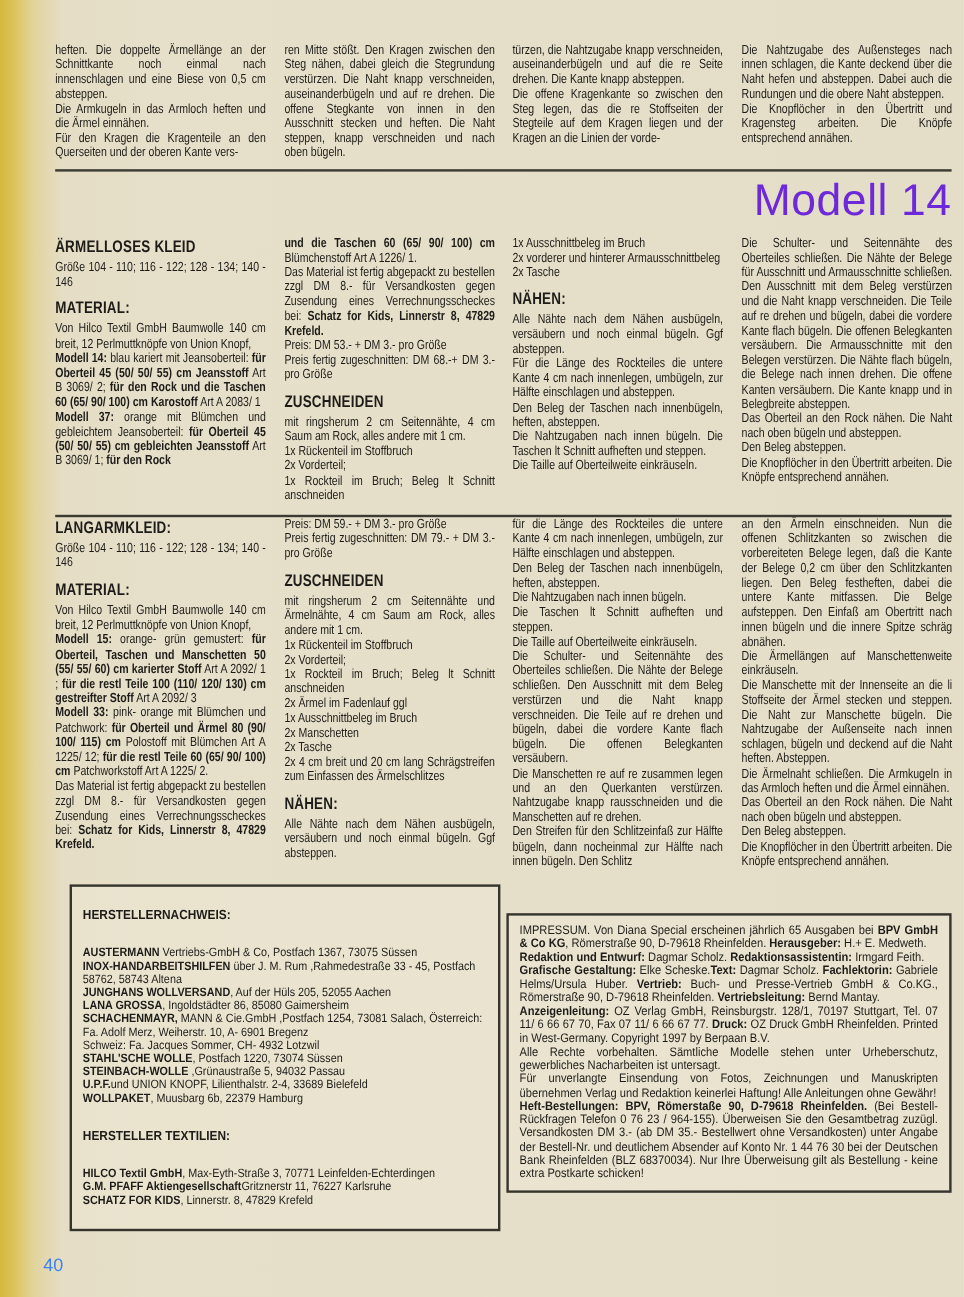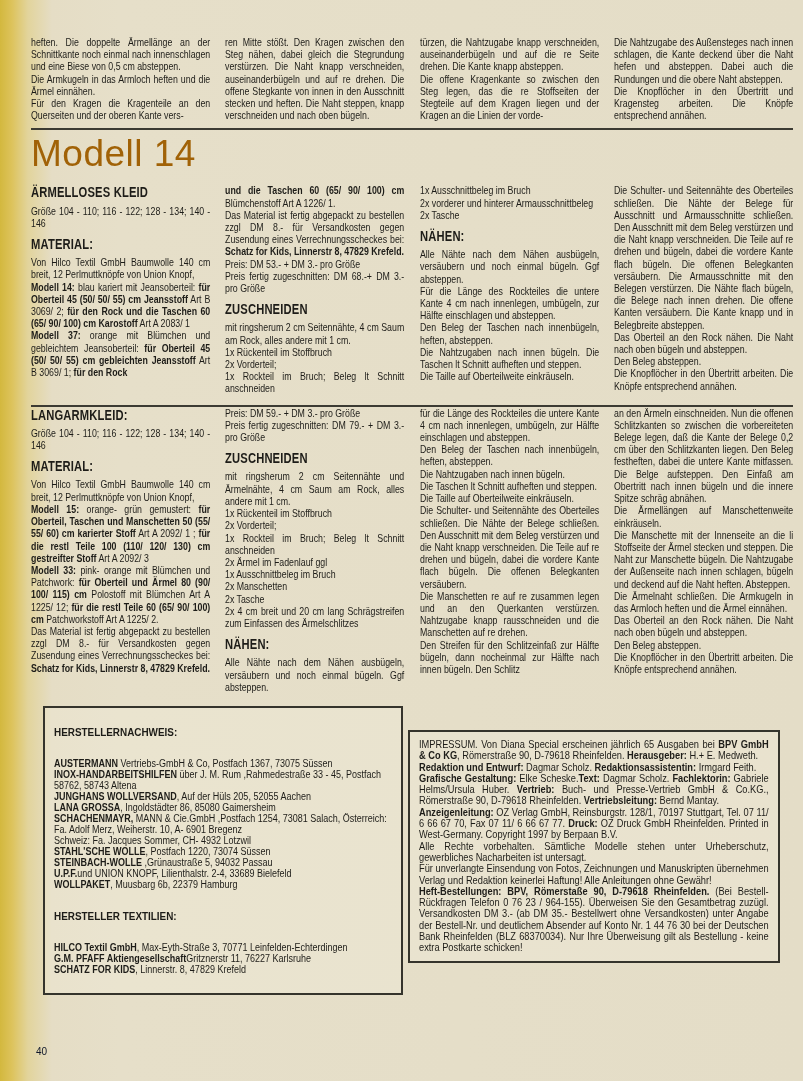--- a/index.html
+++ b/index.html
@@ -7,21 +7,21 @@
     width: 803px; height: 1081px;
     overflow: hidden;
     font-family: "Liberation Sans", sans-serif;
     color: #1d1c18;
     background: linear-gradient(90deg, #d3b83e 0px, #ddc35c 12px, #e2d49c 28px, #e5ddc5 52px, #e6dfc9 120px, #e4ddc7 100%);
   }
   .page {
     position: relative;
     width: 803px; height: 1081px;
     box-sizing: border-box;
-    padding: 36px 10px 0 31px;
+    padding: 36px 10px 0 46px;
   }
   .grid4 { display: grid; grid-template-columns: repeat(4, 1fr); column-gap: 15px; }
   
   .ct {
     font-size: 11px; line-height: 12.2px;
     transform: scaleX(0.8); transform-origin: 0 0; width: 125%;
   }
   .ct p { margin: 0 0 3px 0; }
   .just { text-align: justify; }
   .pl { white-space: pre-line; }
@@ -29,23 +29,23 @@
   .colhead {
     font-size: 14px; font-weight: bold; letter-spacing: 0.2px;
     margin: 9px 0 6px 0;
   }
   .colhead.first { margin-top: 2px; }
   .rule {
     height: 0; border: 0; border-top: 2px solid #3c3b33;
     margin: 7px 0 0 0;
   }
   .mtitle {
-    text-align: left;
+    text-align: right;
     font-size: 37px; font-weight: 300; letter-spacing: 0.5px;
-    color: #a16207;
+    color: #6d28d9;
     margin: 3px 0 9px 0;
   }
   .boxes { display: flex; gap: 5px; margin: 10px 0 0 12px; align-items: flex-start; }
   .box {
     border: 2px solid #35342c;
     box-sizing: border-box;
     padding: 6px 9px 7px 9px;
     background: rgba(248, 244, 228, 0.25);
   }
   .box.left { width: 360px; }
@@ -58,21 +58,21 @@
     white-space: pre-line;
   }
   .bt2 {
     font-size: 10.3px; line-height: 11.3px;
     transform: scaleX(0.9); transform-origin: 0 0; width: 111%;
     text-align: justify; white-space: pre-line;
     margin: 1px 0 0 0;
   }
   .pagenum {
     position: absolute; left: 36px; top: 1046px;
-    font-size: 10px; color: #0f172a;
+    font-size: 15px; color: #3b82f6;
   }
 </style>
 </head>
 <body>
 
 <div class="page">
 
   <section>
     <div class="grid4">
       <div class="cell">

